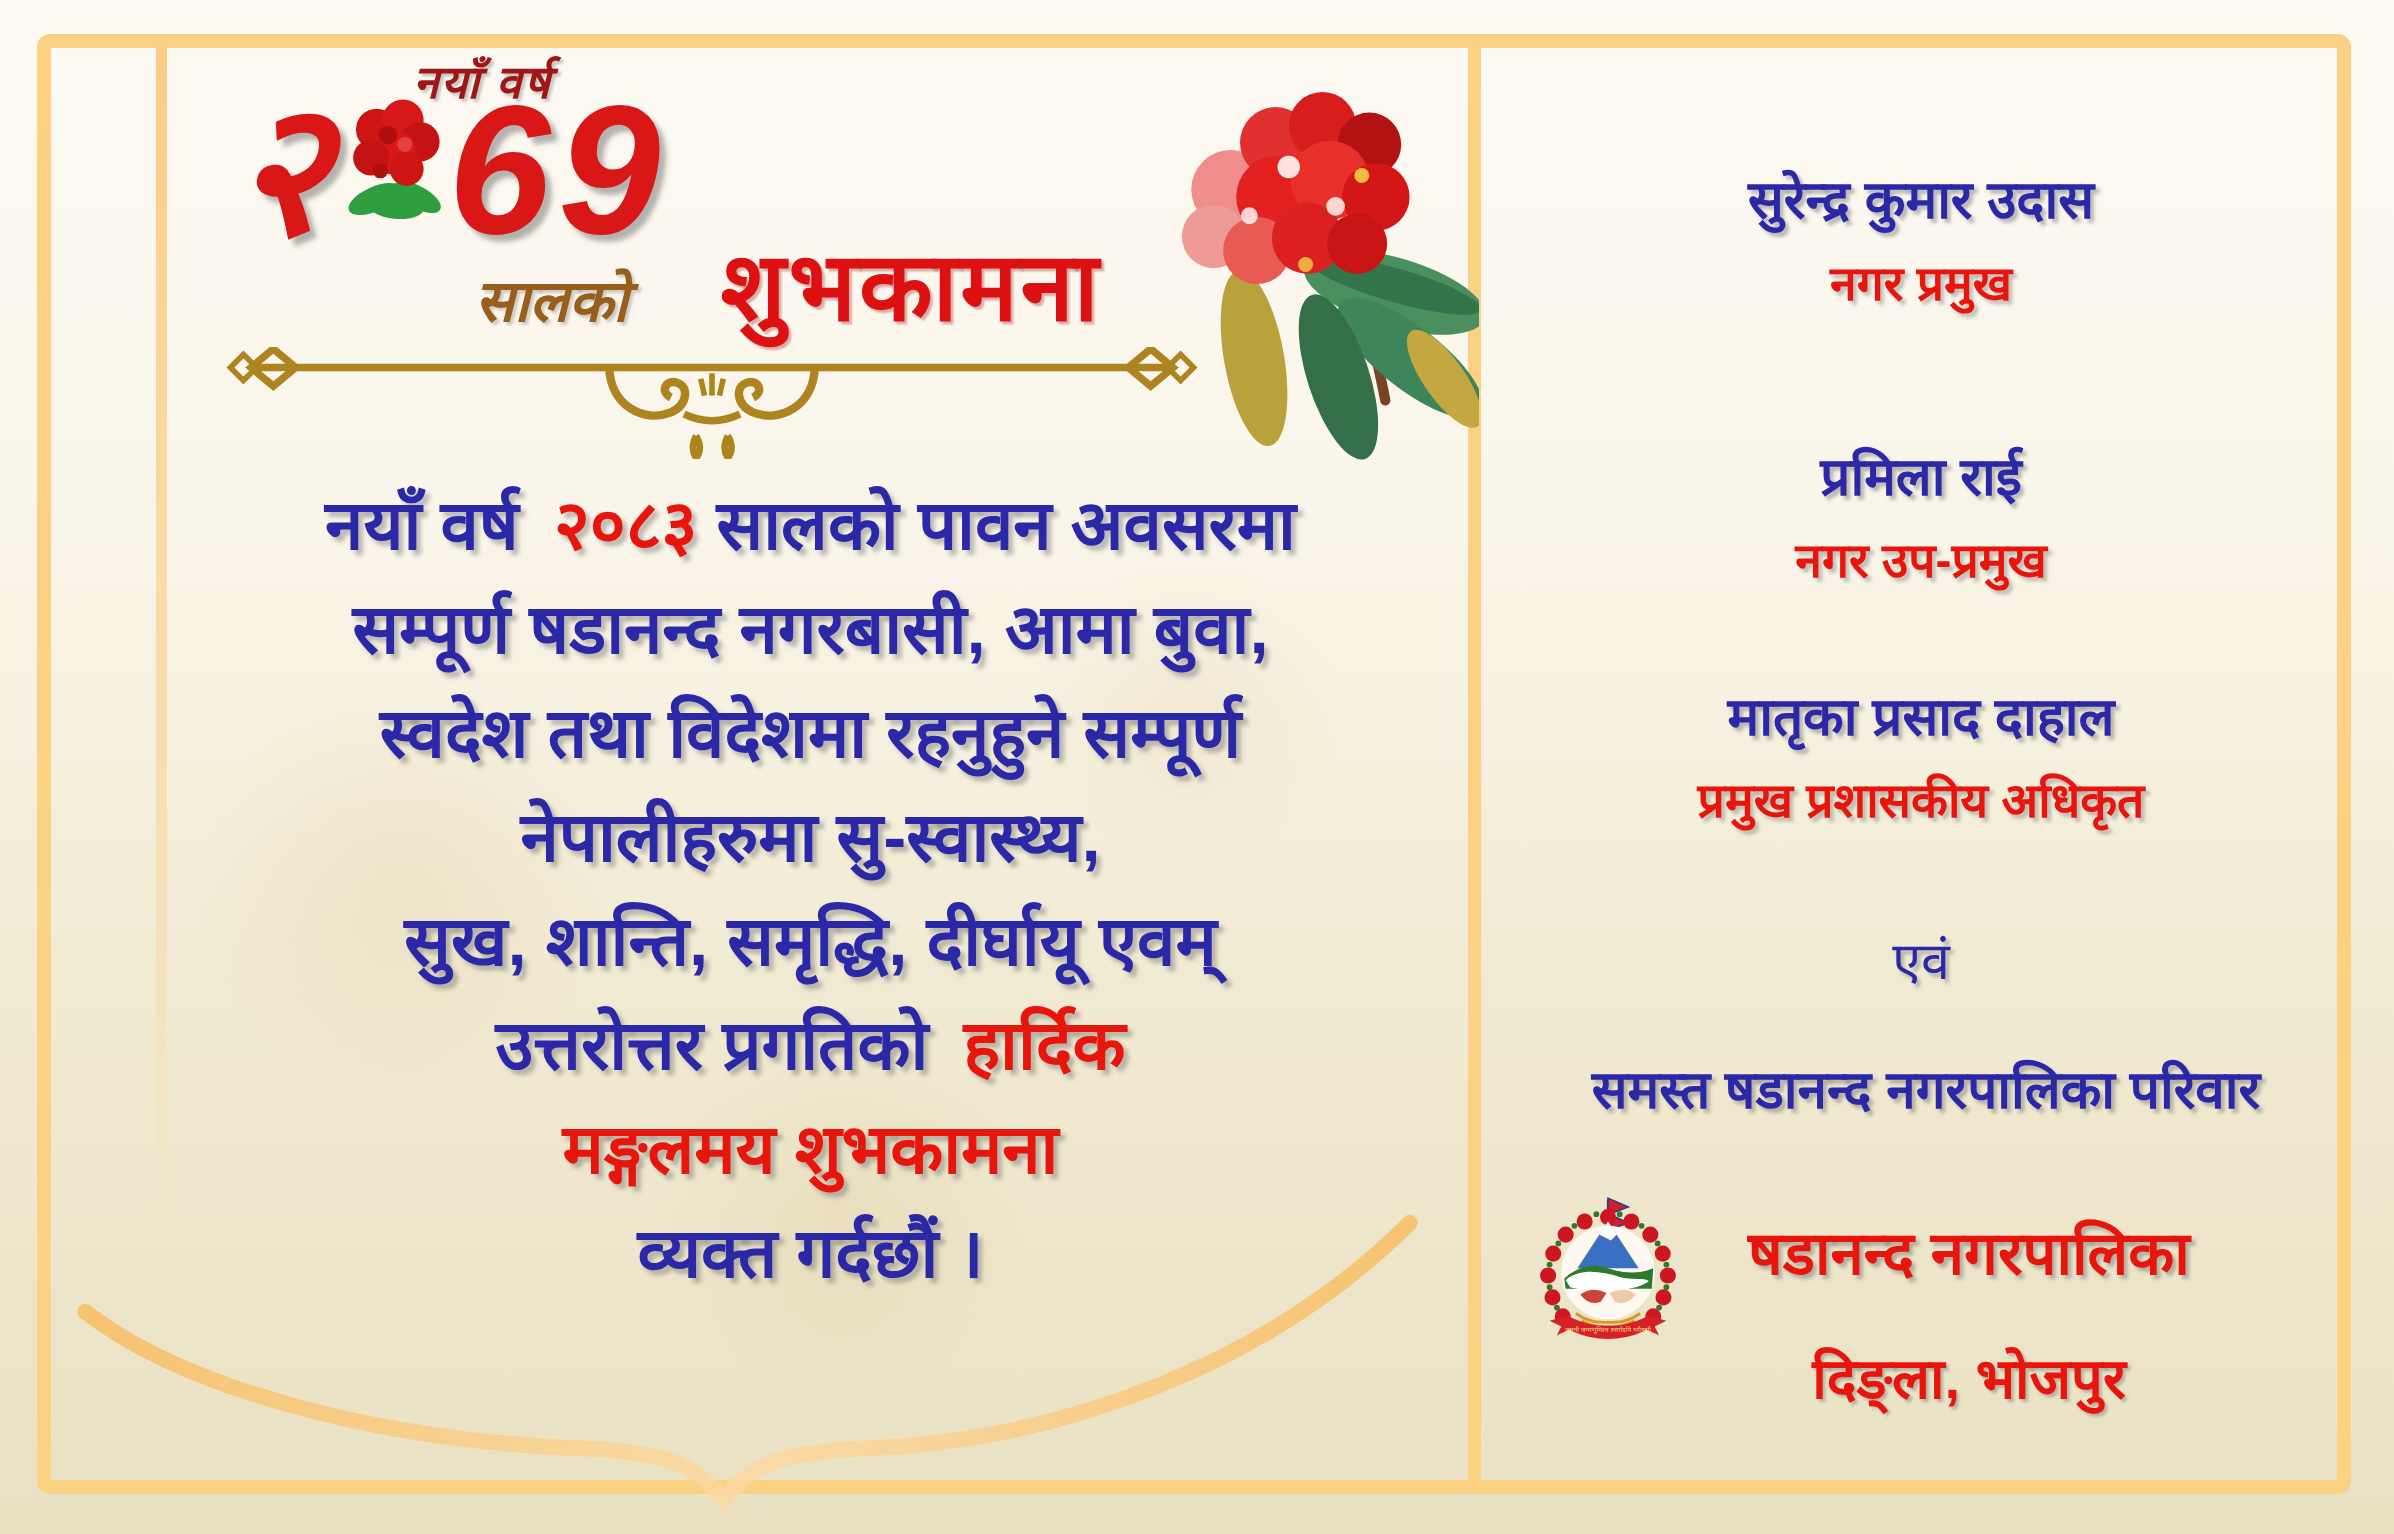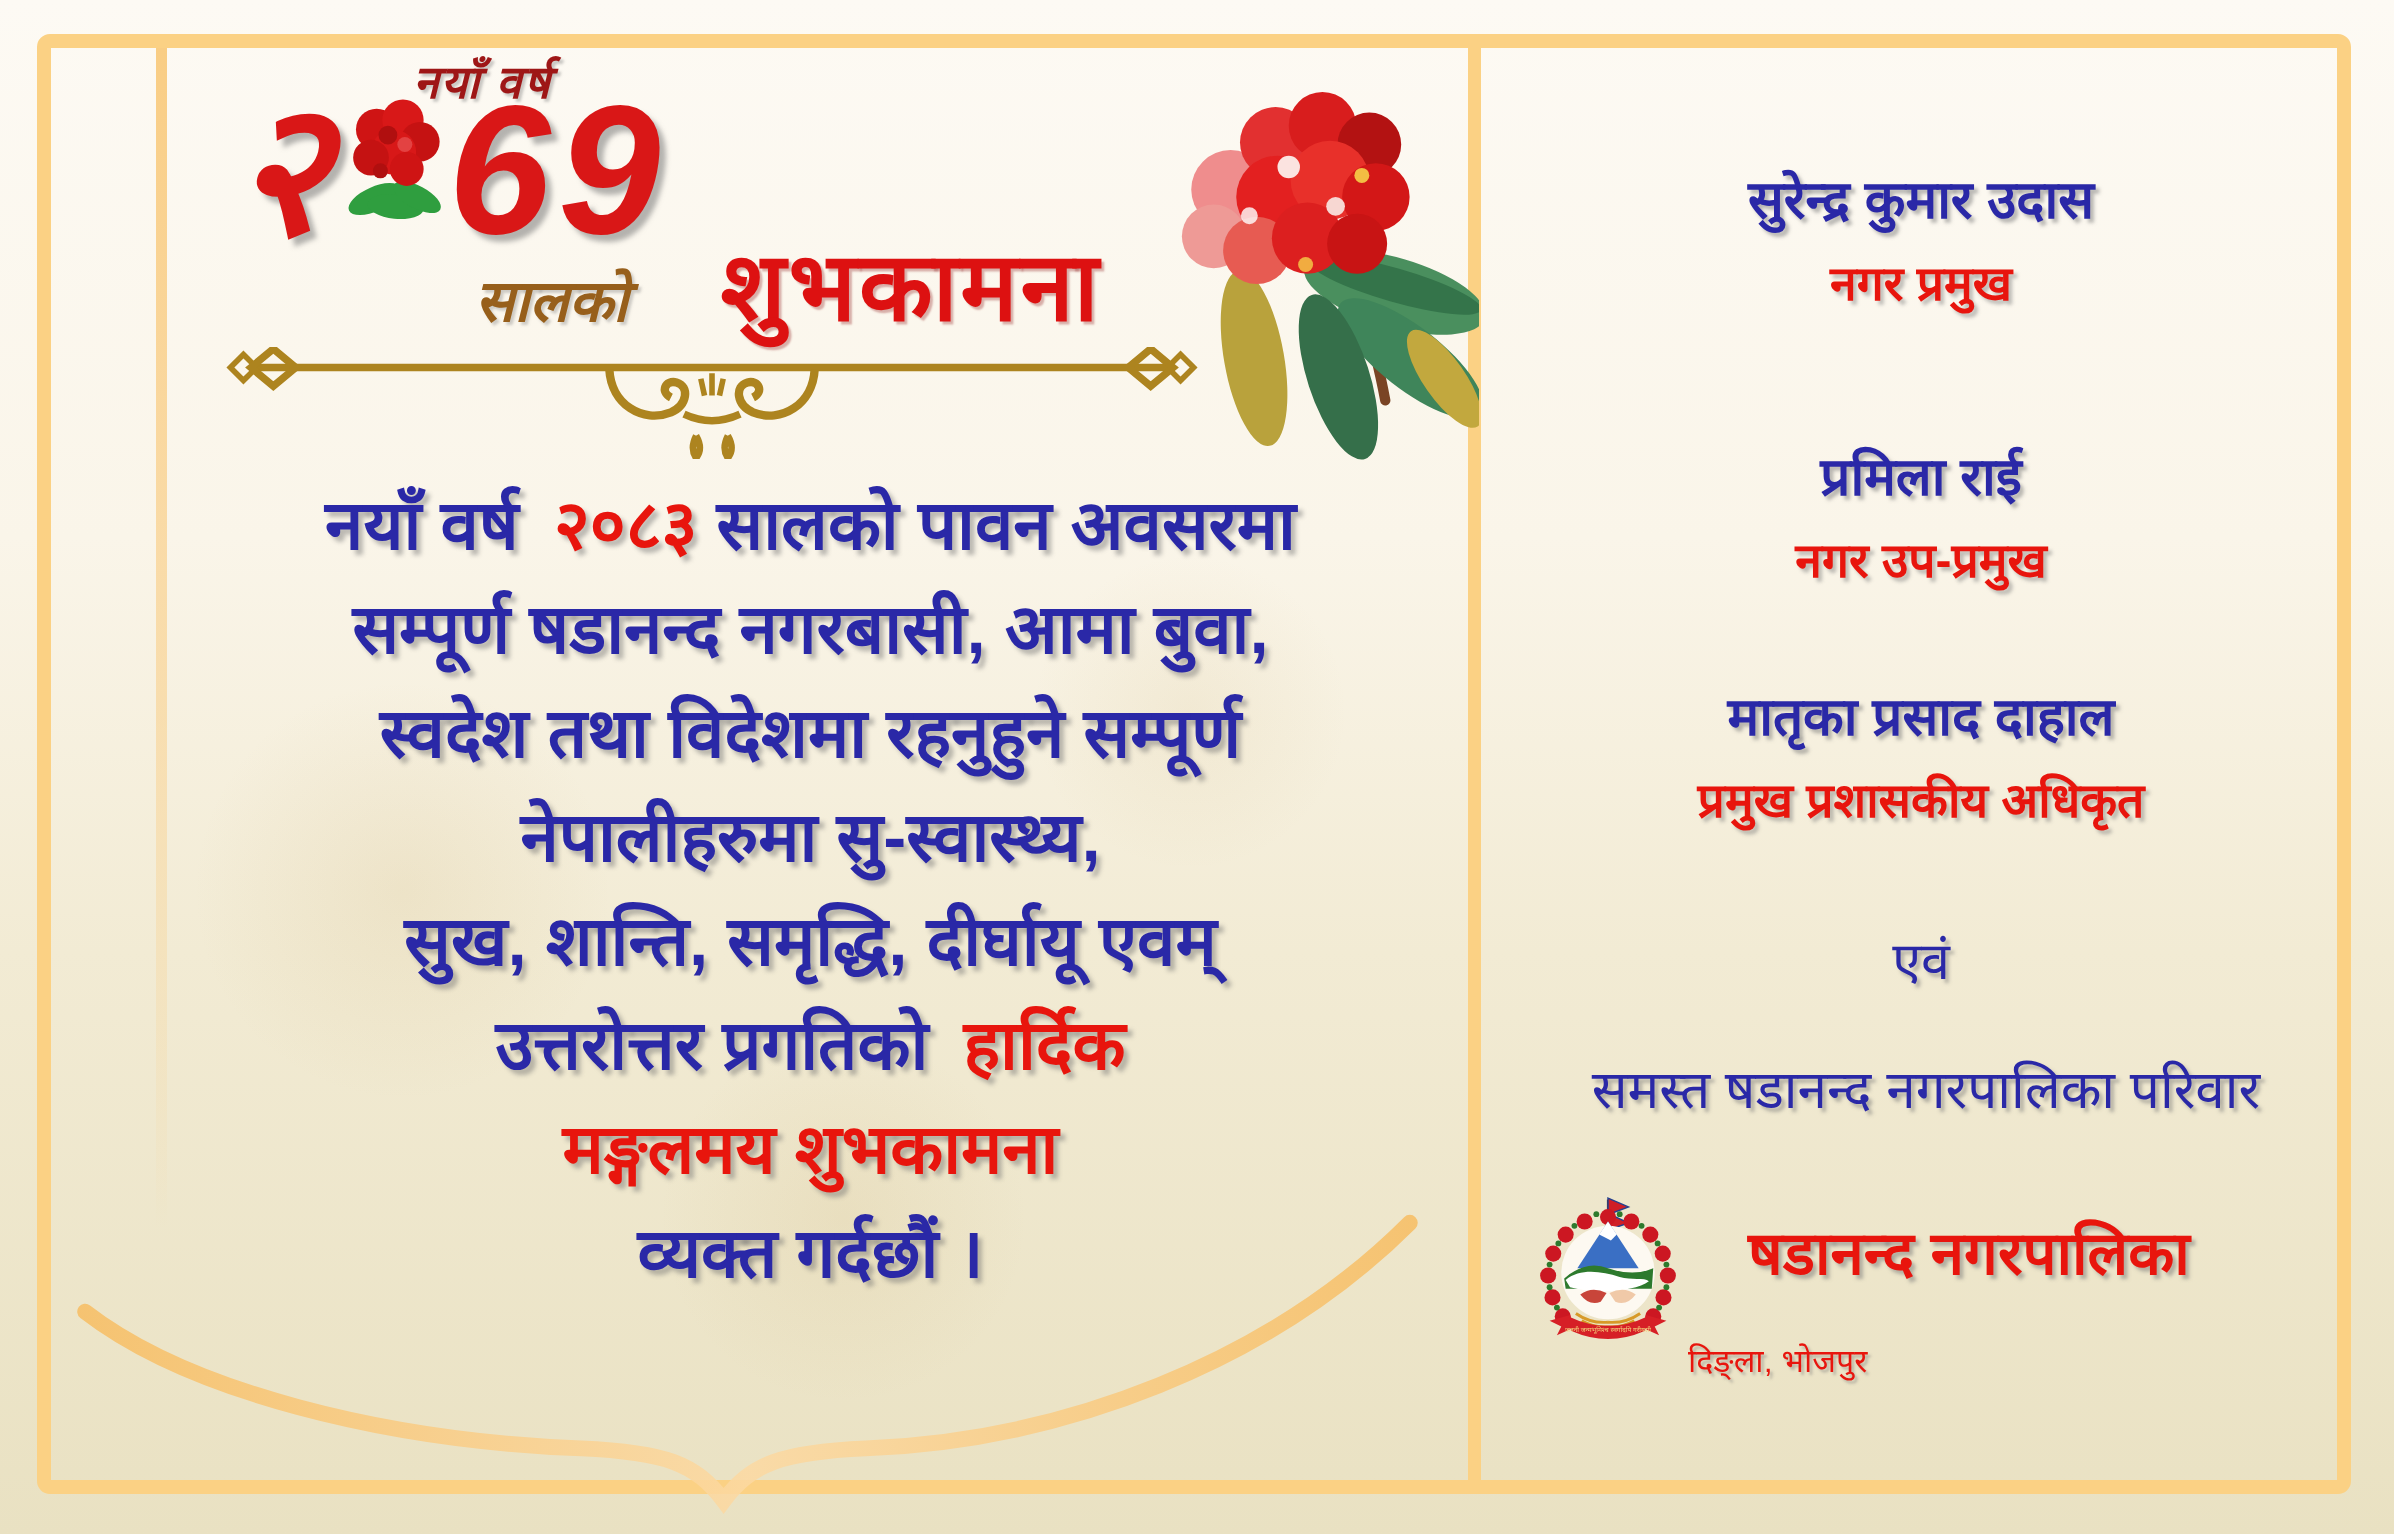--- a/index.html
+++ b/index.html
@@ -81,31 +81,31 @@
     font-size:48px;font-weight:bold;color:#e8150d;
     text-shadow:3.7px 3.7px 3.7px rgba(120,120,120,.45);margin:15px 0 0 0;
   }
   .conj{
     left:1490px;top:923px;width:862px;text-align:center;
     font-size:52px;font-weight:normal;color:#2a28a7;
     text-shadow:3.7px 3.7px 3.7px rgba(120,120,120,.5);
   }
   .family{
     left:1495px;top:1051px;width:862px;text-align:center;
-    font-size:53px;font-weight:normal;color:#2a28a7;
+    font-size:53px;font-weight:bold;color:#2a28a7;
     text-shadow:3.7px 3.7px 3.7px rgba(120,120,120,.5);
   }
   .muni-name{
     left:1688px;top:1210px;width:562px;text-align:center;
     font-size:60px;font-weight:bold;color:#e8150d;
     text-shadow:3.7px 3.7px 3.7px rgba(120,120,120,.5);
   }
   .muni-addr{
-    left:1688px;top:1338px;width:562px;text-align:left;
-    font-size:32px;font-weight:normal;color:#e8150d;
+    left:1688px;top:1338px;width:562px;text-align:center;
+    font-size:56px;font-weight:bold;color:#e8150d;
     text-shadow:2.8px 2.8px 2.8px rgba(120,120,120,.45);
   }
 </style>
 </head>
 <body>
 
 <div id="card">
 
   <div class="frame"></div>
   <div class="divider-v"></div>

